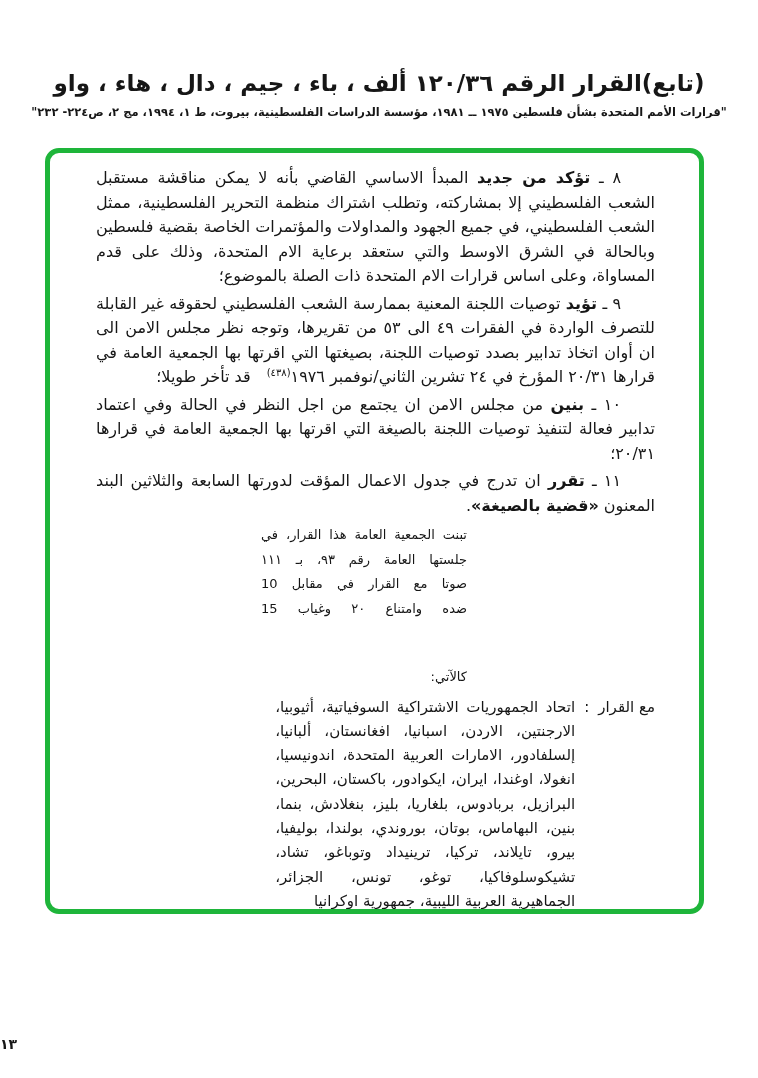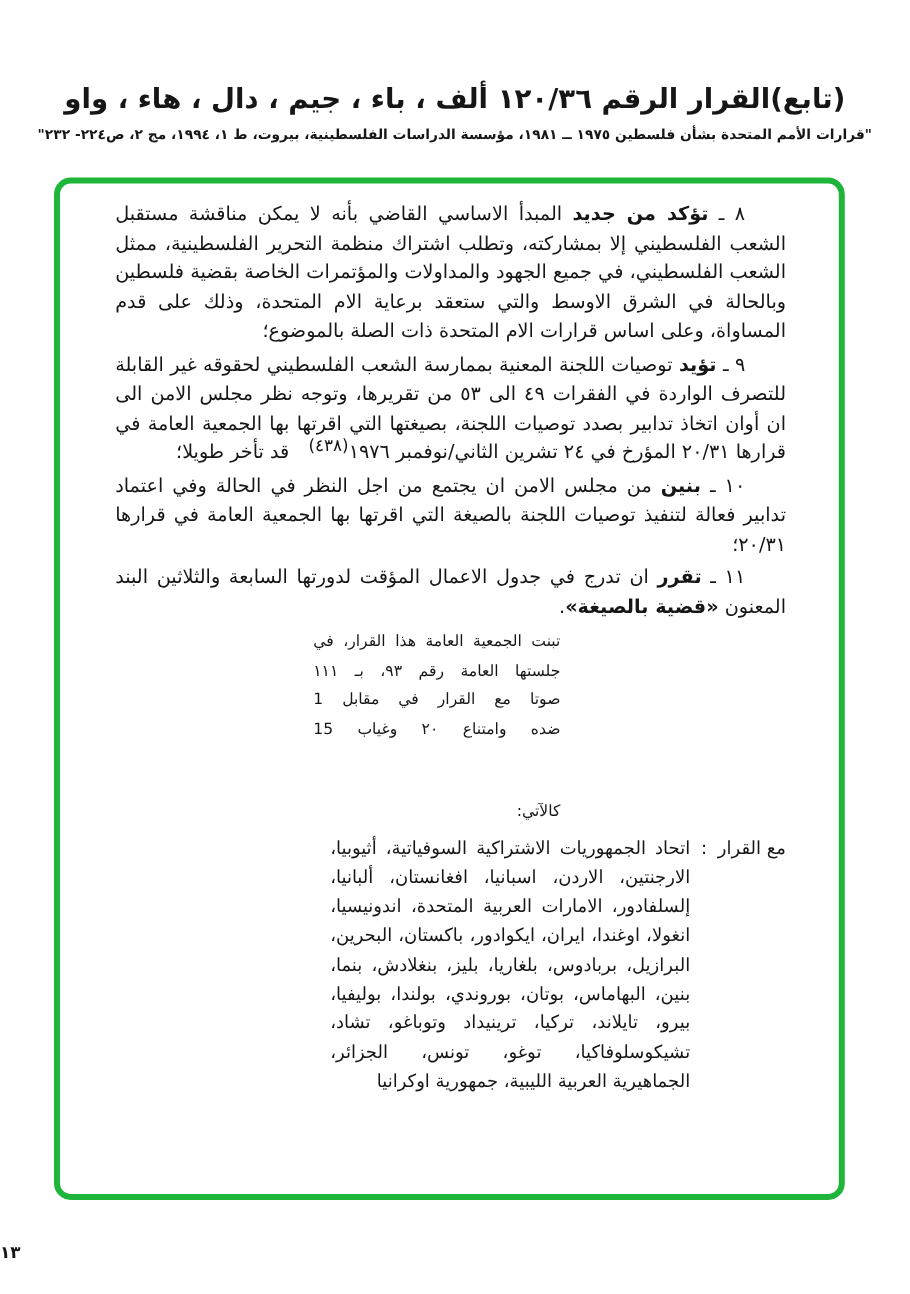--- a/index.html
+++ b/index.html
@@ -24,39 +24,39 @@
     letter-spacing: 0.2px;
   }
   .doc-citation {
     font-size: 11.5px;
     font-weight: bold;
     margin-top: 9px;
   }
   .green-box {
     position: absolute;
     left: 45px; top: 148px;
-    width: 659px; height: 852px;
+    width: 659px; height: 766px;
     box-sizing: border-box;
     border: 5px solid #1eb53a;
     border-radius: 14px;
     padding: 13px 44px 10px 46px;
     direction: rtl;
     overflow: hidden;
   }
   .para {
     margin: 0 0 3px 0;
     font-size: 16px;
     line-height: 24.5px;
     text-align: justify;
     text-indent: 34px;
   }
   .lead { font-weight: bold; }
   .emph { font-weight: bold; }
   sup.fn-ref {
-    font-size: 14px;
+    font-size: 10px;
     line-height: 0;
     vertical-align: super;
   }
   .adoption {
     width: 206px;
     margin: 5px 188px 4px 0;
     font-size: 13px;
     line-height: 24.5px;
   }
   .adoption .jline { text-align: justify; text-align-last: justify; }
@@ -108,21 +108,21 @@
 
   <p class="para"><span>٩ ـ</span> <span class="lead">تؤيد</span> <span>توصيات اللجنة المعنية بممارسة الشعب الفلسطيني لحقوقه غير القابلة للتصرف الواردة في الفقرات ٤٩ الى ٥٣ من تقريرها، وتوجه نظر مجلس الامن الى ان أوان اتخاذ تدابير بصدد توصيات اللجنة، بصيغتها التي اقرتها بها الجمعية العامة في قرارها ٢٠/٣١ المؤرخ في ٢٤ تشرين الثاني/نوفمبر ١٩٧٦</span><sup class="fn-ref">(٤٣٨)</sup><span>  قد تأخر طويلا؛</span></p>
 
   <p class="para"><span>١٠ ـ</span> <span class="lead">بنين</span> <span>من مجلس الامن ان يجتمع من اجل النظر في الحالة وفي اعتماد تدابير فعالة لتنفيذ توصيات اللجنة بالصيغة التي اقرتها بها الجمعية العامة في قرارها ٢٠/٣١؛</span></p>
 
   <p class="para"><span>١١ ـ</span> <span class="lead">تقرر</span> <span>ان تدرج في جدول الاعمال المؤقت لدورتها السابعة والثلاثين البند المعنون </span><span class="emph">«قضية بالصيغة»</span><span>.</span></p>
 
   <div class="adoption">
     <div class="jline">تبنت الجمعية العامة هذا القرار، في</div>
     <div class="jline">جلستها العامة رقم ٩٣، بـ ١١١</div>
-    <div class="jline">صوتا مع القرار في مقابل 1</div>
+    <div class="jline">صوتا مع القرار في مقابل 10</div>
     <div class="jline">ضده وامتناع ٢٠ وغياب 15</div>
     <div class="endline">كالآتي:</div>
   </div>
 
   <div class="vote-row">
     <span class="vote-label">مع القرار</span>
     <span class="vote-colon">:</span>
     <div class="vote-countries">اتحاد الجمهوريات الاشتراكية السوفياتية، أثيوبيا، الارجنتين، الاردن، اسبانيا، افغانستان، ألبانيا، إلسلفادور، الامارات العربية المتحدة، اندونيسيا، انغولا، اوغندا، ايران، ايكوادور، باكستان، البحرين، البرازيل، بربادوس، بلغاريا، بليز، بنغلادش، بنما، بنين، البهاماس، بوتان، بوروندي، بولندا، بوليفيا، بيرو، تايلاند، تركيا، ترينيداد وتوباغو، تشاد، تشيكوسلوفاكيا، توغو، تونس، الجزائر، الجماهيرية العربية الليبية، جمهورية اوكرانيا</div>
   </div>
 

